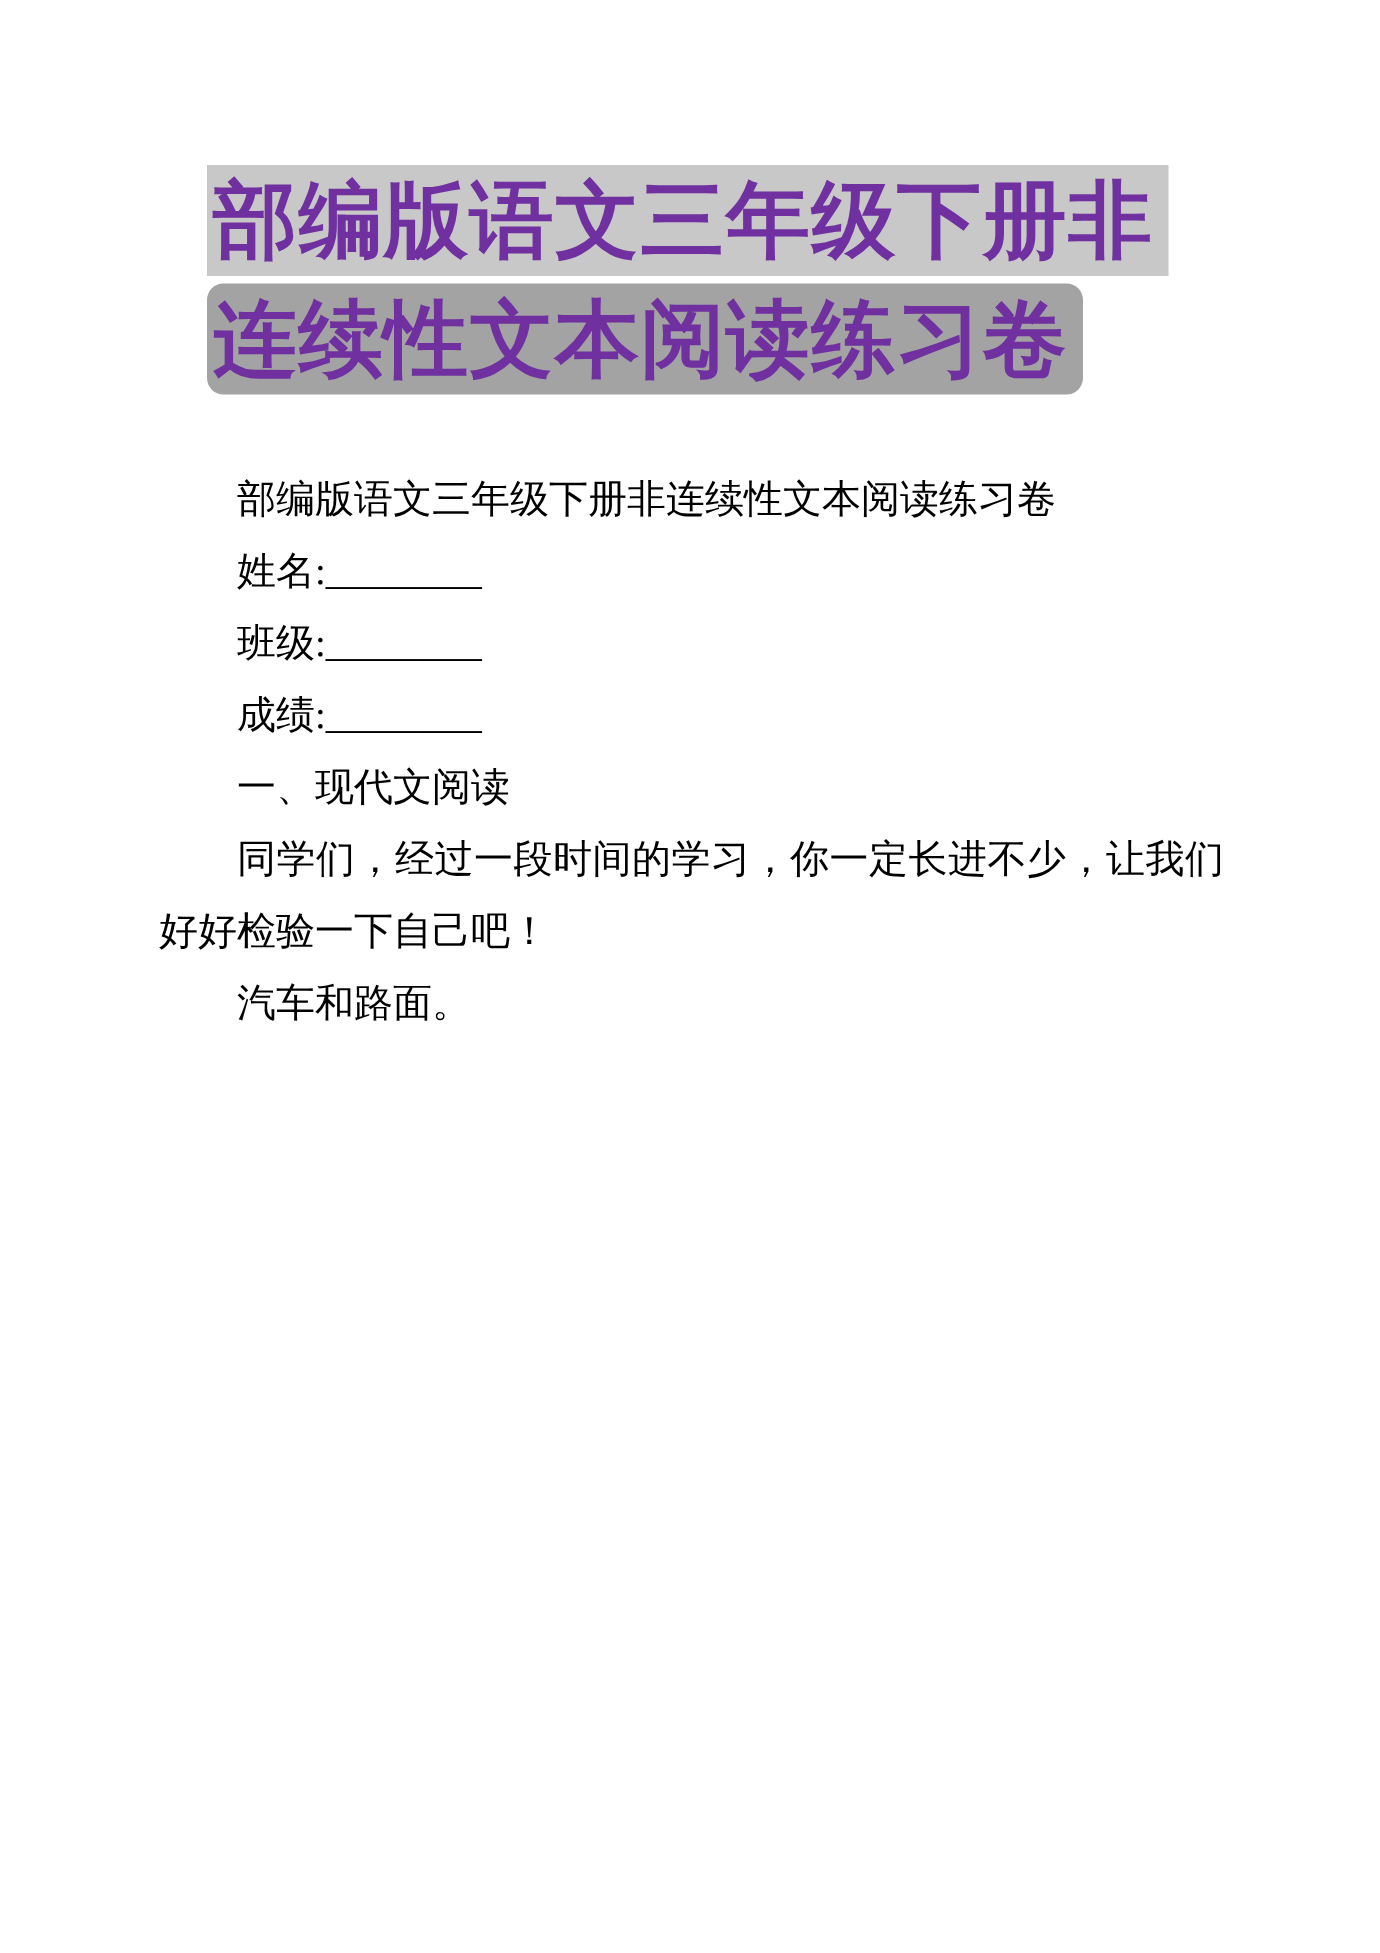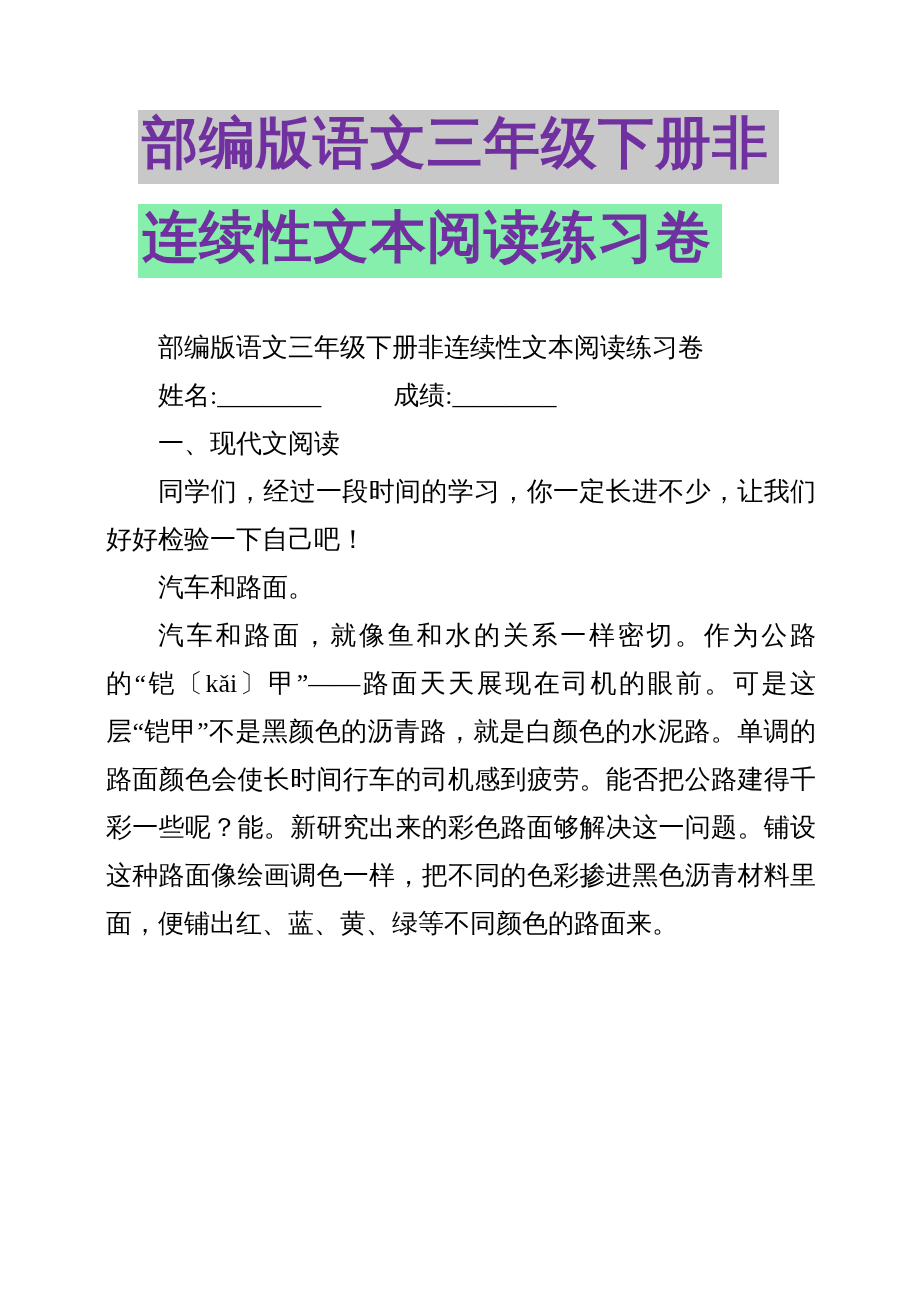--- a/index.html
+++ b/index.html
@@ -22,68 +22,67 @@
     font-size: 56px;
     letter-spacing: 1px;
     color: #7030A0;
   }
   .title-line {
     display: block;
     width: fit-content;
     background: #C8C8C8;
     line-height: 74px;
     padding: 0 10px 0 4px;
-    margin-bottom: 20px;
+    margin-bottom: 5px;
     white-space: nowrap;
-    font-family: Liberation Mono, monospace;
   }
   .doc-body {
     margin: 46px 104px 0 106px;
     font-size: 26px;
     line-height: 48px;
     color: #000000;
     text-align: justify;
   }
   .para { margin: 0; }
   .indent { text-indent: 2em; }
   .fields-row {
     display: flex;
-    flex-direction: row;
+    flex-direction: column;
     align-items: baseline;
     padding-left: 2em;
-    column-gap: 72px;
+    column-gap: 52px;
     text-align: left;
   }
   .field { white-space: nowrap; }
   .blank { letter-spacing: 0; }
 </style>
 </head>
 <body>
 
 <div class="page">
 
   <h1 class="doc-title">
     <span class="title-line" style="background: rgb(200, 200, 200); color: rgb(112, 48, 160);">部编版语文三年级下册非</span>
-    <span class="title-line" style="background: #86efac; color: rgb(112, 48, 160);">连续性文本阅读练习卷</span>
+    <span class="title-line" style="background: #a3a3a3; color: rgb(112, 48, 160); border-radius: 11px;">连续性文本阅读练习卷</span>
   </h1>
 
   <div class="doc-body">
 
     <p class="para indent">部编版语文三年级下册非连续性文本阅读练习卷</p>
 
     <p class="para fields-row">
       <span class="field"><span>姓名:</span><span class="blank">________</span></span>
+      <span class="field"><span>班级:</span><span class="blank">________</span></span>
       <span class="field"><span>成绩:</span><span class="blank">________</span></span>
     </p>
 
     <p class="para indent">一、现代文阅读</p>
 
     <p class="para indent">同学们，经过一段时间的学习，你一定长进不少，让我们好好检验一下自己吧！</p>
 
     <p class="para indent">汽车和路面。</p>
 
-    <p class="para indent">汽车和路面，就像鱼和水的关系一样密切。作为公路的“铠〔kǎi〕甲”——路面天天展现在司机的眼前。可是这层“铠甲”不是黑颜色的沥青路，就是白颜色的水泥路。单调的路面颜色会使长时间行车的司机感到疲劳。能否把公路建得千彩一些呢？能。新研究出来的彩色路面够解决这一问题。铺设这种路面像绘画调色一样，把不同的色彩掺进黑色沥青材料里面，便铺出红、蓝、黄、绿等不同颜色的路面来。</p>
 
 
 
   </div>
 
 </div>
 
 </body></html>

